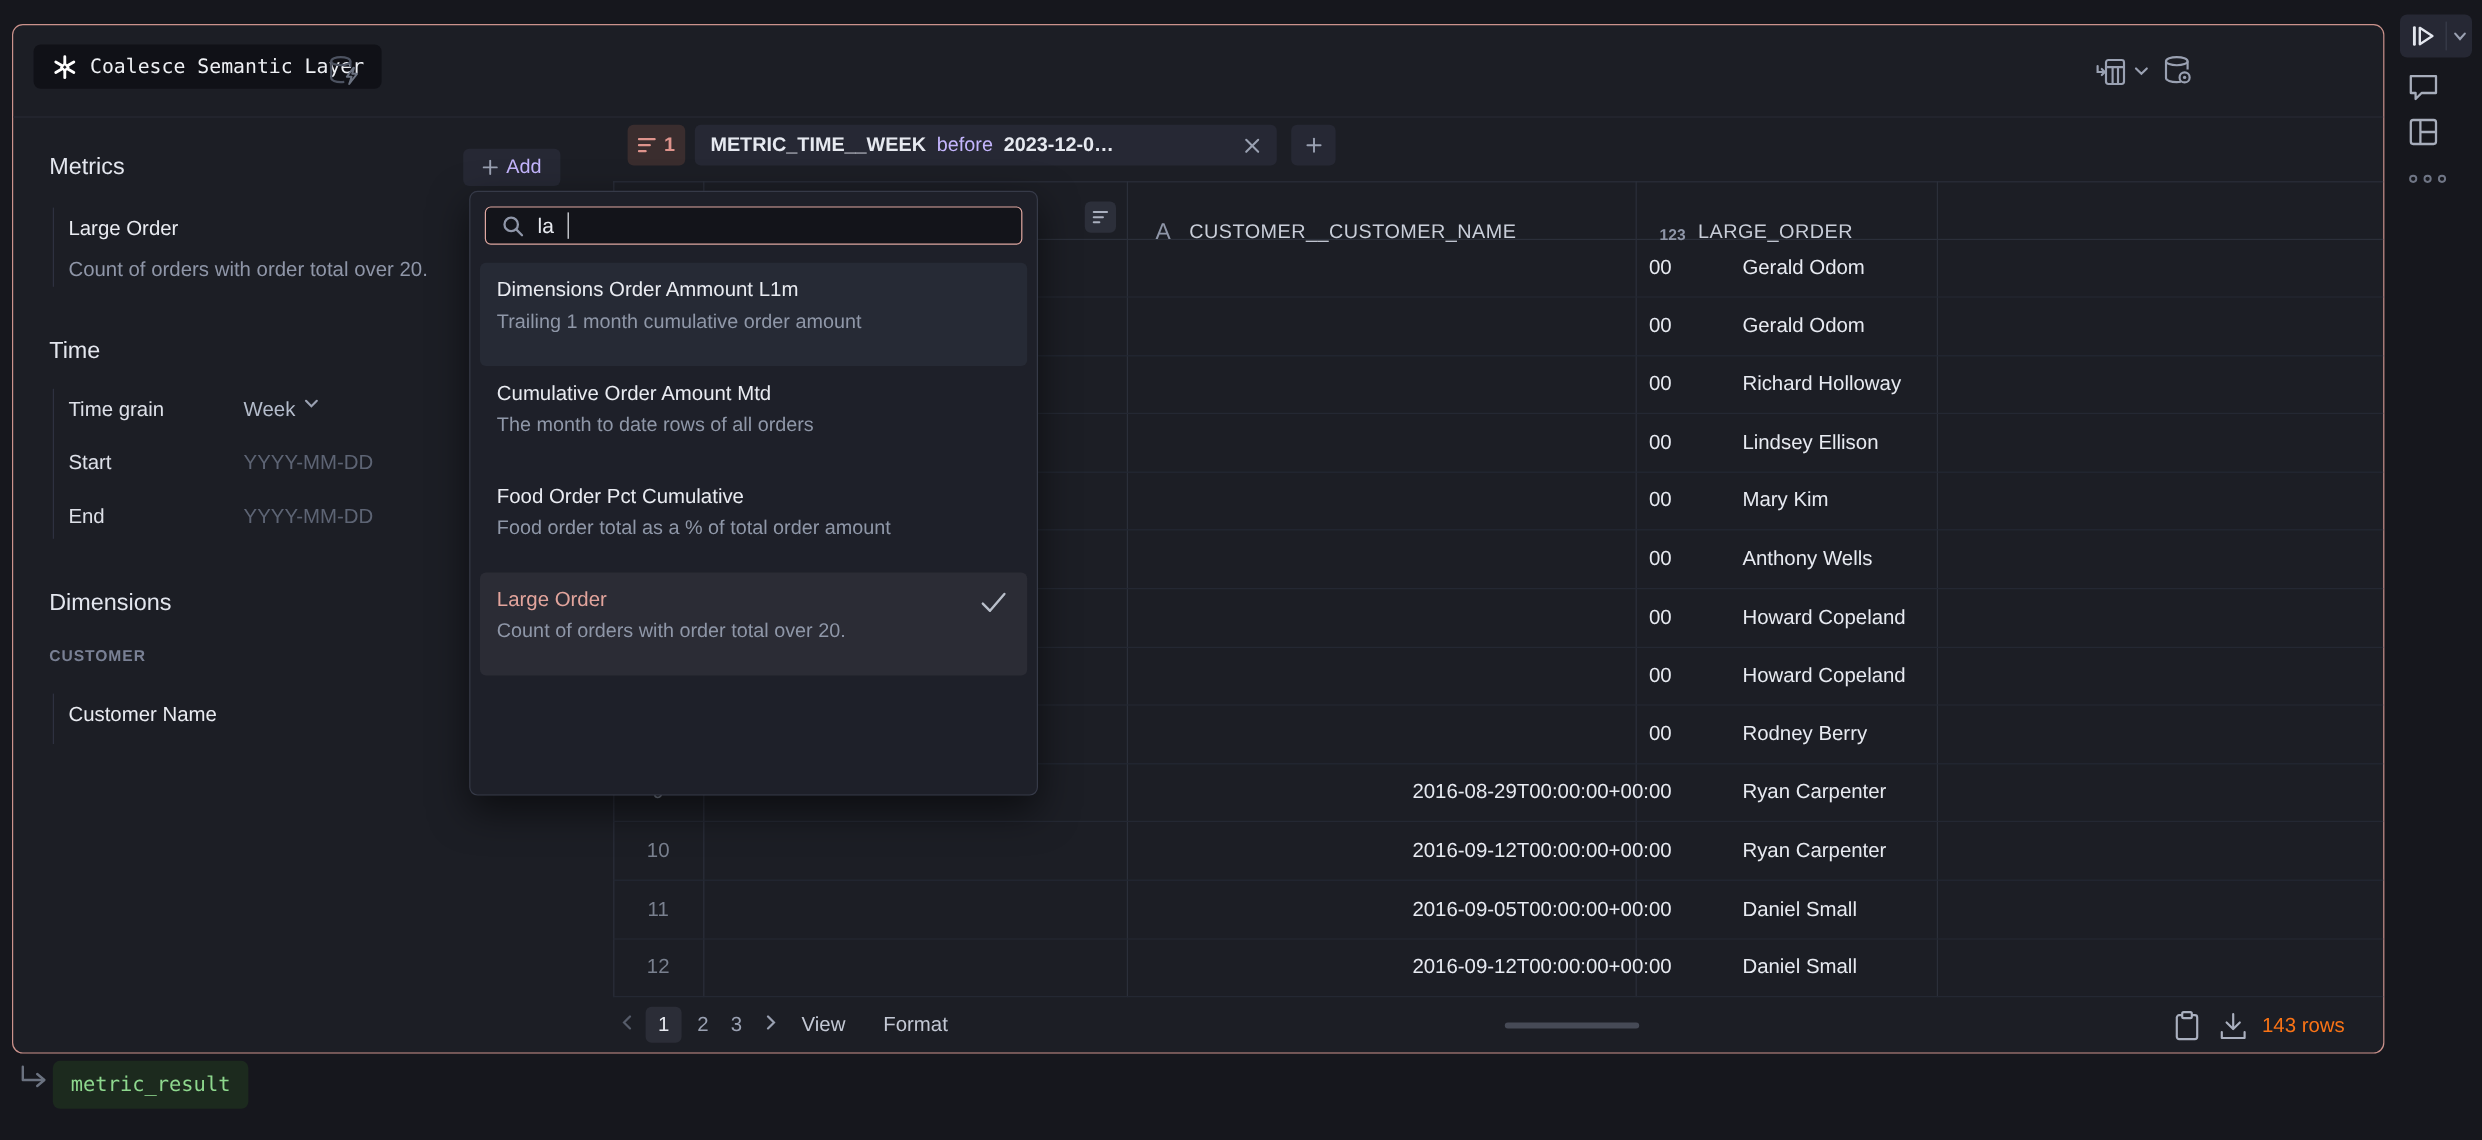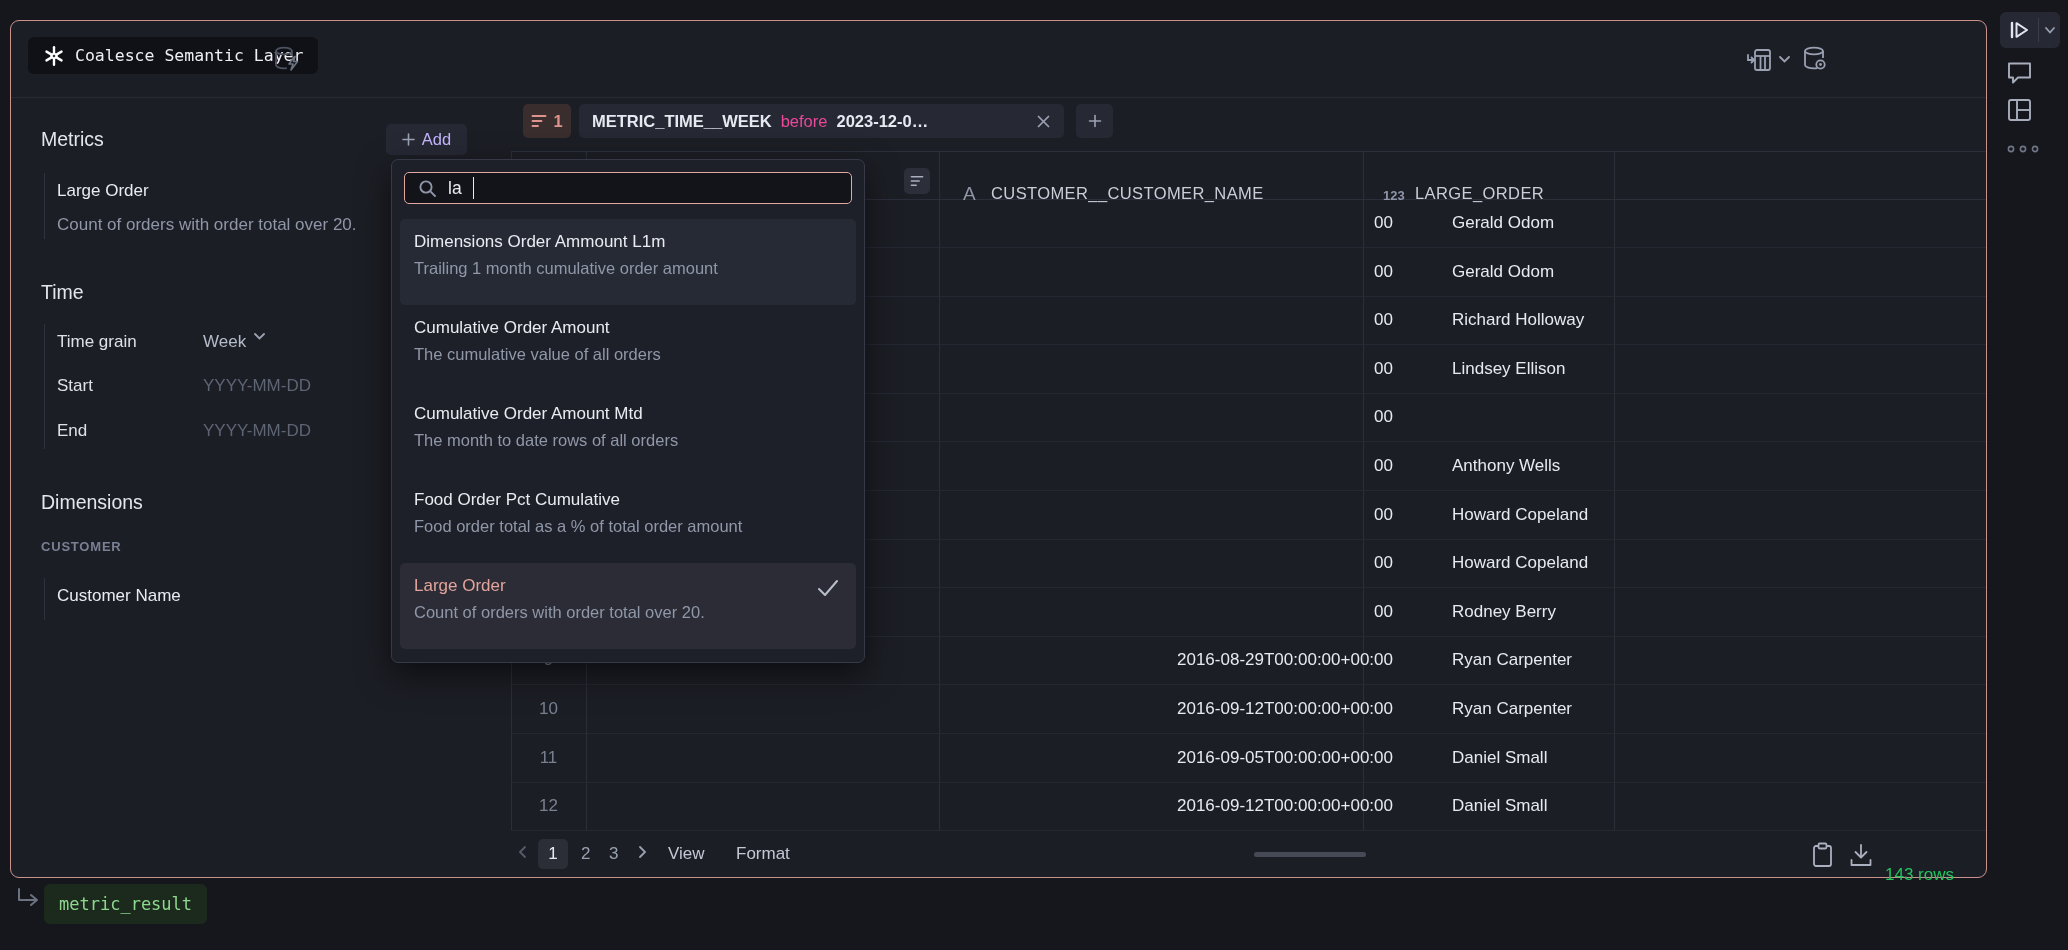--- a/index.html
+++ b/index.html
@@ -26,42 +26,42 @@
   .sb-ph{position:absolute;font-size:17px;color:#5d6474;cursor:text}
   .sb-group{position:absolute;font-size:13px;font-weight:bold;letter-spacing:.8px;color:#798094}
   .add-btn{position:absolute;left:375px;top:103px;width:81px;height:31px;background:#262834;border-radius:5px;display:flex;align-items:center;justify-content:center;gap:7px;cursor:pointer}
   .add-btn span{font-size:16.5px;color:#c4b5fd}
 
   
   .chip-count{position:absolute;left:512px;top:83px;width:48px;height:34px;background:#3a2d2e;border-radius:5px;display:flex;align-items:center;justify-content:center;gap:6px;cursor:pointer}
   .chip-count b{color:#de938c;font-size:16.5px;font-weight:bold}
   .chip-main{position:absolute;left:568px;top:83px;width:485px;height:34px;background:#262834;border-radius:5px;display:flex;align-items:center;gap:9px;padding:0 13px;cursor:pointer}
   .chip-main .f{font-size:16.5px;font-weight:bold;color:#e6e9f0}
-  .chip-main .o{font-size:16.5px;color:#ec4899}
+  .chip-main .o{font-size:16.5px;color:#c4b5fd}
   .chip-plus{position:absolute;left:1065px;top:83px;width:37px;height:34px;background:#262834;border-radius:5px;display:flex;align-items:center;justify-content:center;cursor:pointer}
 
   
   .vline{position:absolute;top:130px;height:680px;width:1px;background:#2b2f3a}
   .tline{position:absolute;left:500px;width:1475px;height:1px;background:#2b2f3a}
   .thead-txt{position:absolute;top:163px;font-size:16.5px;letter-spacing:.4px;color:#c9ced9;white-space:nowrap}
   .type-glyph{position:absolute;color:#8f96a8}
   .hfilter{position:absolute;left:893px;top:147px;width:26px;height:26px;background:#2c2f3a;border-radius:5px;display:flex;align-items:center;justify-content:center;cursor:pointer}
   .trow{position:absolute;left:500px;width:1475px;height:49px;border-bottom:1px solid #242833}
   .tcell{position:absolute;top:0;height:48px;display:flex;align-items:center;font-size:17px;color:#e7eaf1;white-space:nowrap}
   .cnum{left:0;width:75px;justify-content:center;color:#79808f}
   .ctime{left:76px;width:806px;justify-content:flex-end}
   .ccust{left:941px;width:400px}
   .cval{left:1000px;width:586px;justify-content:flex-end}
 
   
   .pg{position:absolute;font-size:17px;color:#9aa1b2;cursor:pointer}
   .pg.active{background:#2b2d37;border-radius:5px;width:30px;height:30px;display:flex;align-items:center;justify-content:center;color:#e8eaf1}
   .pg.textbtn{color:#c3c8d4}
   .scroll-thumb{position:absolute;left:1243px;top:831px;width:112px;height:5px;background:#464a56;border-radius:3px;cursor:grab}
-  .rowcount{position:absolute;left:1874px;top:844px;font-size:17px;color:#22c55e;white-space:nowrap}
+  .rowcount{position:absolute;left:1874px;top:824px;font-size:17px;color:#f97316;white-space:nowrap}
 
   
   .dropdown{position:absolute;left:380px;top:138px;width:474px;height:504px;background:#1e2029;border:1px solid #363a48;border-radius:7px;box-shadow:0 12px 32px rgba(0,0,0,.55);z-index:10;padding:12px 8px 0 8px}
   .search-box{margin:0 4px;height:32px;border:1.5px solid #e0a8a1;border-radius:5px;background:#13141a;display:flex;align-items:center;gap:11px;padding:0 13px;cursor:text}
   .search-box .q{font-size:17.5px;color:#e9ebf1}
   .caret{display:inline-block;width:1.5px;height:22px;background:#e9ebf1;animation:blink 1.1s steps(1) infinite}
   @keyframes blink{50%{opacity:0}}
   .opts{margin-top:15px}
   .opt{position:relative;height:86px;border-radius:5px;padding:13px 14px;cursor:pointer}
   .opt .t{font-size:17px;color:#e9ebf1;margin-bottom:7px}
@@ -228,20 +228,21 @@
     </div>
     <div class="trow" style="top:324px">
       <div class="tcell cnum">3</div>
       <div class="tcell ctime">00</div>
       <div class="tcell ccust">Lindsey Ellison</div>
       <div class="tcell cval">1</div>
     </div>
     <div class="trow" style="top:372px">
       <div class="tcell cnum">4</div>
       <div class="tcell ctime">00</div>
+      <div class="tcell ccust">Mary Kim</div>
       <div class="tcell cval">1</div>
     </div>
     <div class="trow" style="top:421px">
       <div class="tcell cnum">5</div>
       <div class="tcell ctime">00</div>
       <div class="tcell ccust">Anthony Wells</div>
       <div class="tcell cval">1</div>
     </div>
     <div class="trow" style="top:470px">
       <div class="tcell cnum">6</div>
@@ -324,24 +325,20 @@
             <circle cx="8" cy="8" r="5.6"></circle>
             <line x1="12.4" y1="12.4" x2="17" y2="17"></line>
           </svg>
         <span class="q">la</span>
           <span class="caret"></span>
       </div>
       <div class="opts">
         <div class="opt hover">
           <div class="t">Dimensions Order Ammount L1m</div>
           <div class="d">Trailing 1 month cumulative order amount</div>
-        </div>
-        <div class="opt">
-          <div class="t">Cumulative Order Amount</div>
-          <div class="d">The cumulative value of all orders</div>
         </div>
         <div class="opt">
           <div class="t">Cumulative Order Amount Mtd</div>
           <div class="d">The month to date rows of all orders</div>
         </div>
         <div class="opt">
           <div class="t">Food Order Pct Cumulative</div>
           <div class="d">Food order total as a % of total order amount</div>
         </div>
         <div class="opt sel">

